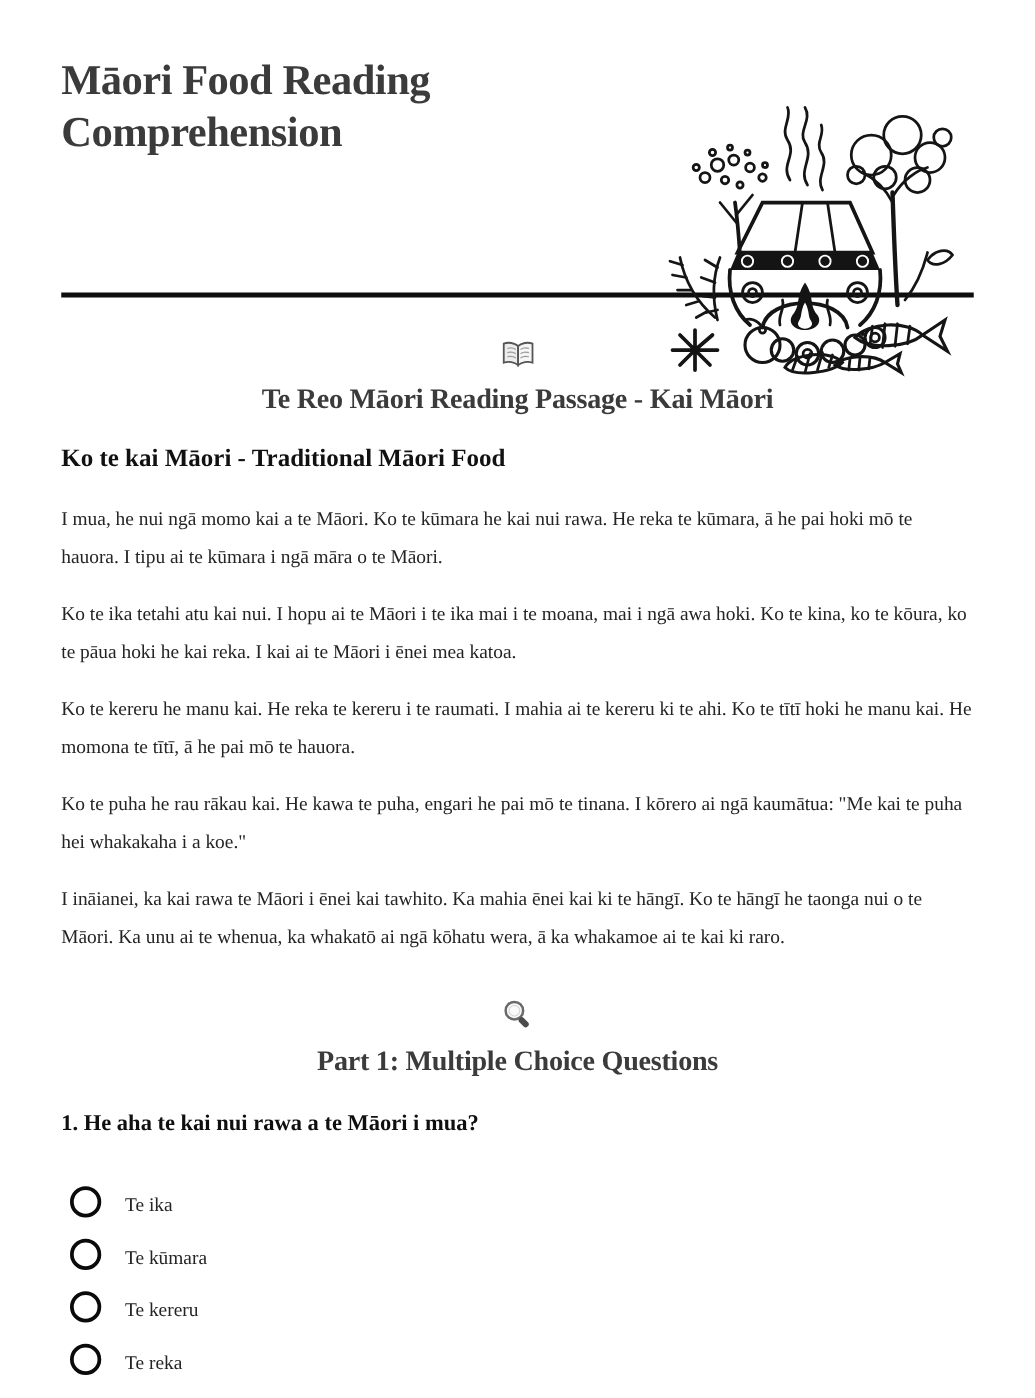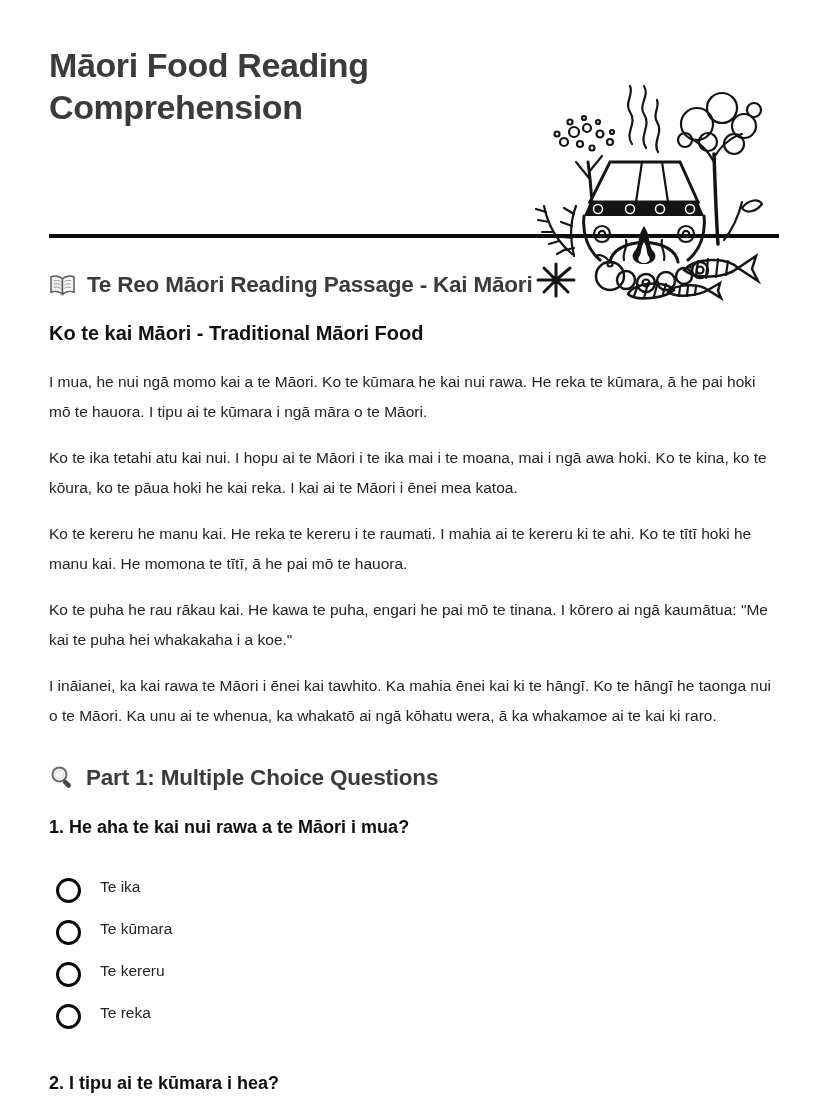--- a/index.html
+++ b/index.html
@@ -2,21 +2,21 @@
 <html><head>
 <meta charset="utf-8">
 <style>
   html, body { margin: 0; padding: 0; background: #ffffff; }
   .page {
     position: relative;
     width: 828px;
     height: 1118px;
     background: #ffffff;
     overflow: hidden;
-    font-family: Liberation Sans, sans-serif;
+    font-family: Liberation Serif, serif;
     color: #242424;
     box-sizing: border-box;
     padding: 0 49px;
   }
   h1.title {
     margin: 0;
     padding-top: 44px;
     font-size: 34px;
     line-height: 42px;
     font-weight: 700;
@@ -59,20 +59,21 @@
   }
   h2.section-heading {
     margin: 34px 0 0 0;
     display: flex;
     align-items: center;
     gap: 11px;
     font-size: 22.5px;
     font-weight: 700;
     color: #3b3b3b;
     letter-spacing: -0.2px;
+    flex-direction: column;
   }
   h2.section-heading .h-icon { display: inline-flex; flex: 0 0 auto; }
   p.subheading {
     margin: 24px 0 0 0;
     font-size: 20px;
     font-weight: 700;
     color: #111;
   }
   p.body-text {
     margin: 16px 0 0 0;
@@ -84,21 +85,21 @@
   p.body-text.first { margin-top: 22px; }
   p.question {
     margin: 26px 0 0 0;
     font-size: 18px;
     font-weight: 700;
     color: #0f0f0f;
   }
   .options { margin-top: 40px; }
   .option-row {
     display: flex;
-    align-items: flex-start;
+    align-items: flex-end;
     margin-bottom: 17px;
     height: 25px;
   }
   .radio {
     box-sizing: border-box;
     width: 25px;
     height: 25px;
     margin-left: 7px;
     border: 3px solid #0a0a0a;
     border-radius: 50%;

